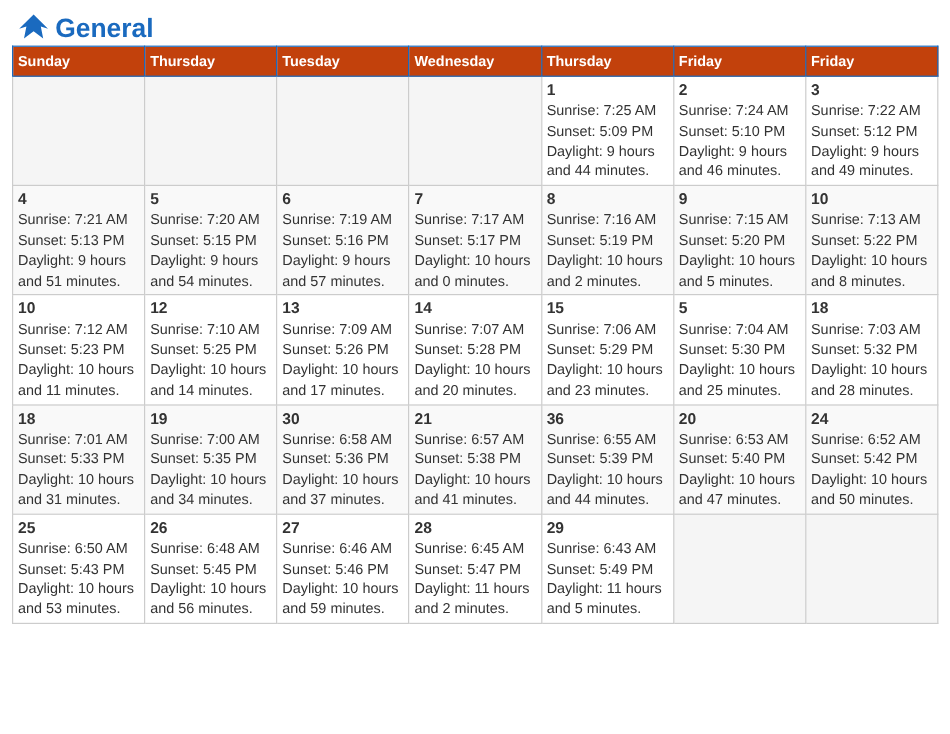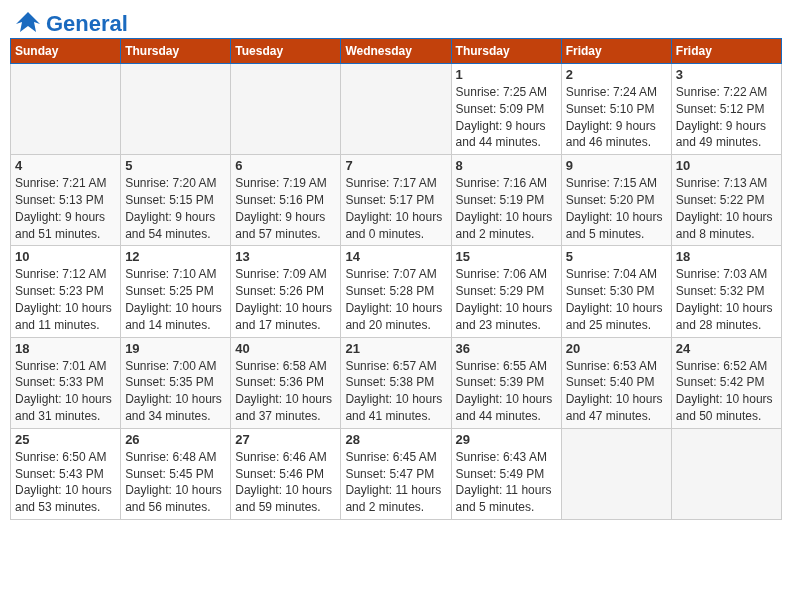--- a/index.html
+++ b/index.html
@@ -201,21 +201,21 @@
       <tr>
         <td>
           <span class="day-number">18</span>
           <div class="day-info">Sunrise: 7:01 AM<br>Sunset: 5:33 PM<br>Daylight: 10 hours<br>and 31 minutes.</div>
         </td>
         <td>
           <span class="day-number">19</span>
           <div class="day-info">Sunrise: 7:00 AM<br>Sunset: 5:35 PM<br>Daylight: 10 hours<br>and 34 minutes.</div>
         </td>
         <td>
-          <span class="day-number">40</span>
+          <span class="day-number">30</span>
           <div class="day-info">Sunrise: 6:58 AM<br>Sunset: 5:36 PM<br>Daylight: 10 hours<br>and 37 minutes.</div>
         </td>
         <td>
           <span class="day-number">21</span>
           <div class="day-info">Sunrise: 6:57 AM<br>Sunset: 5:38 PM<br>Daylight: 10 hours<br>and 41 minutes.</div>
         </td>
         <td>
           <span class="day-number">36</span>
           <div class="day-info">Sunrise: 6:55 AM<br>Sunset: 5:39 PM<br>Daylight: 10 hours<br>and 44 minutes.</div>
         </td>

